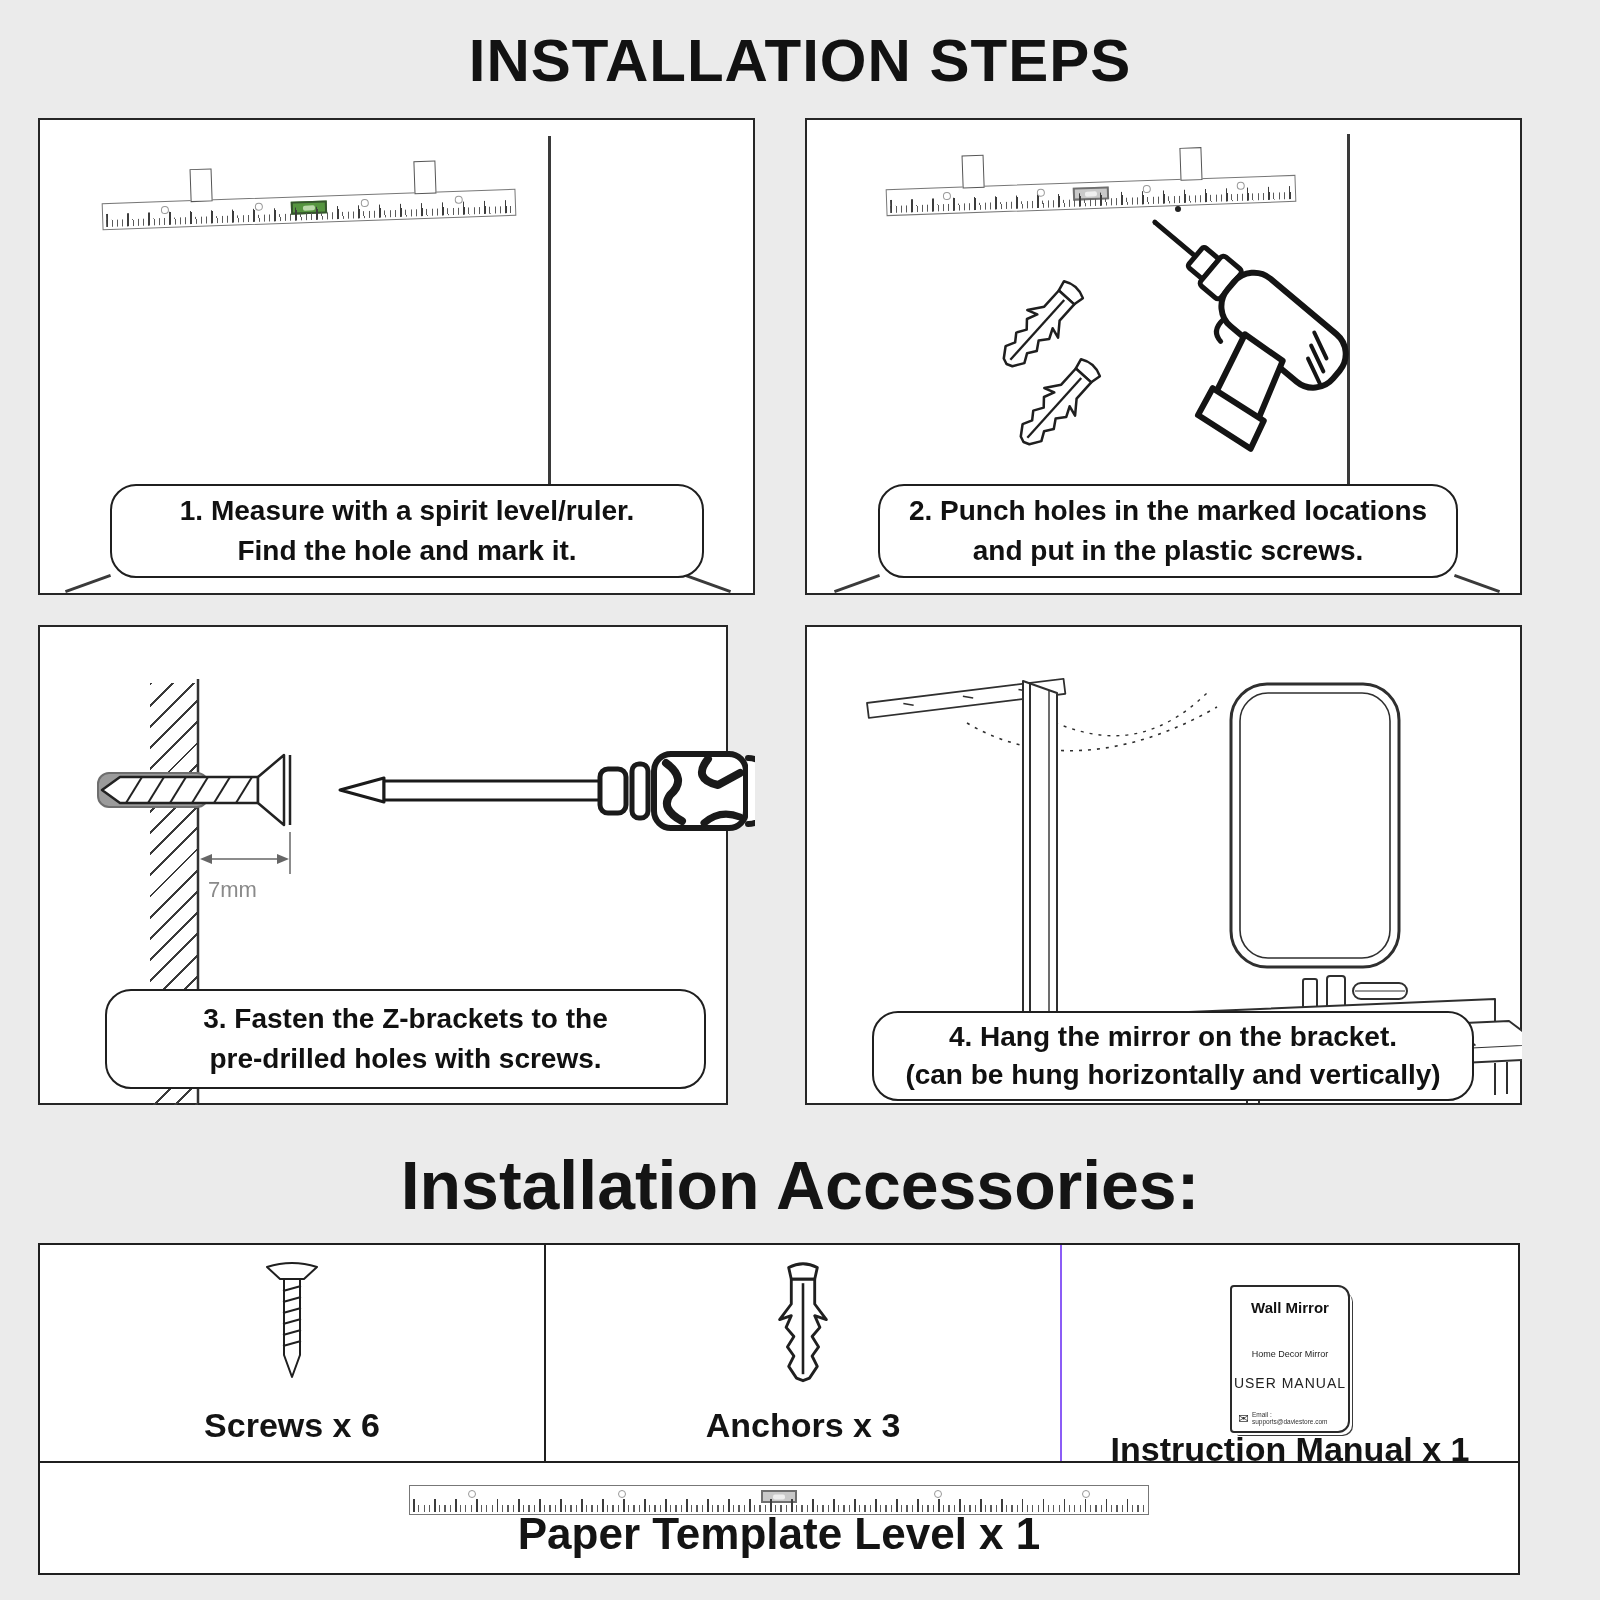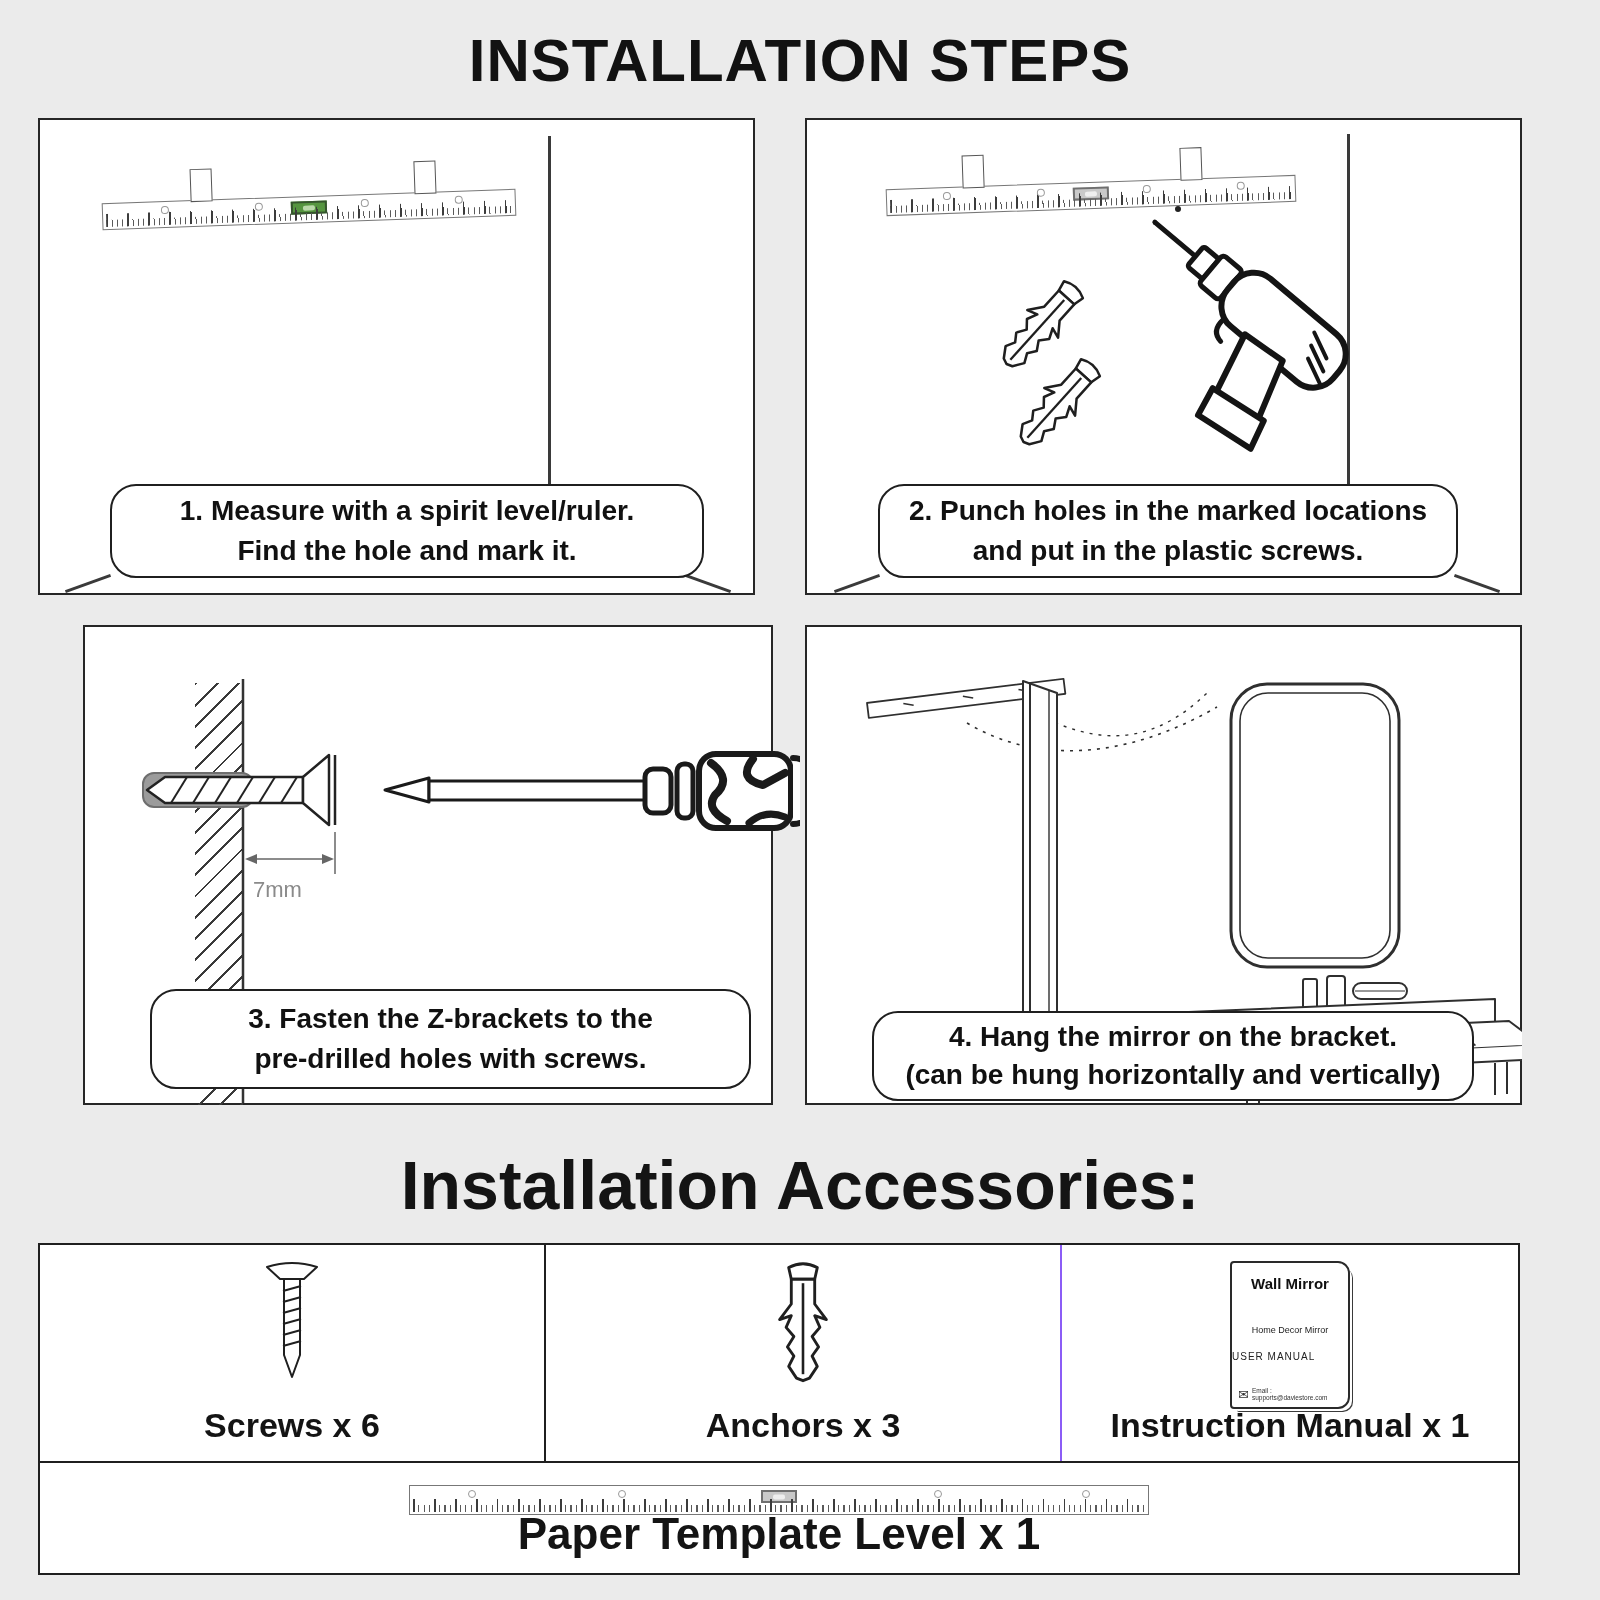--- a/index.html
+++ b/index.html
@@ -6,21 +6,21 @@
   body{width:1600px;height:1600px;background:var(--page-bg,#ebebeb);
        font-family:"Liberation Sans","DejaVu Sans",sans-serif;color:#161616;overflow:hidden;}
   .page{position:absolute;left:0;top:0;width:1600px;height:1600px;}
 
   .main-title{position:absolute;left:0;top:26px;width:1600px;text-align:center;
       font-size:60px;font-weight:800;letter-spacing:1px;color:#121212;}
 
   .panel{position:absolute;background:#fff;border:2px solid #262626;box-sizing:border-box;padding-left:28px;}
   #panel1{left:38px;top:118px;width:717px;height:477px;}
   #panel2{left:805px;top:118px;width:717px;height:477px;}
-  #panel3{left:38px;top:625px;width:690px;height:480px;margin-left:45px;}
+  #panel3{left:38px;top:625px;width:690px;height:480px;}
   #panel4{left:805px;top:625px;width:717px;height:480px;}
 
   .caption{position:absolute;background:#fff;border:2.5px solid #1f1f1f;border-radius:26px;
       display:flex;flex-direction:column;justify-content:center;align-items:center;
       text-align:center;font-size:28px;font-weight:600;line-height:40px;color:#111;z-index:5;}
   .vline{position:absolute;width:3px;background:#3a3a3a;z-index:1;}
   .diag{position:absolute;height:3px;background:#3a3a3a;z-index:1;}
   .diag.l{transform:rotate(-20deg);}
   .diag.r{transform:rotate(20deg);}
 
@@ -52,34 +52,34 @@
   .acc-title{position:absolute;left:0;top:1146px;width:1600px;text-align:center;
       font-size:68px;font-weight:700;color:#141414;}
 
   .acc-table{position:absolute;left:38px;top:1243px;width:1482px;height:332px;
       background:#fff;border:2px solid #1f1f1f;box-sizing:border-box;}
   .acc-row1{position:absolute;left:0;top:0;right:0;height:216px;display:flex;}
   .acc-cell{position:relative;height:100%;display:flex;flex-direction:column;
       align-items:center;justify-content:flex-end;box-sizing:border-box;}
   .acc-cell.c1{width:506px;border-right:2px solid #1f1f1f;}
   .acc-cell.c2{width:516px;border-right:2px solid #8b5cf6;}
-  .acc-cell.c3{flex:1;}
+  .acc-cell.c3{flex:1;margin-top:24px;}
   .acc-label{font-size:34px;font-weight:600;color:#141414;margin-bottom:16px;}
   .acc-icon{position:absolute;top:12px;left:50%;transform:translateX(-50%);}
   .acc-row2{position:absolute;left:0;top:216px;right:0;bottom:0;border-top:2px solid #1f1f1f;}
 
   .manual-card{position:absolute;top:16px;left:50%;transform:translateX(-50%);
       width:120px;height:148px;background:#fff;border:2px solid #2a2a2a;
       border-radius:4px 12px 12px 4px;box-sizing:border-box;
       box-shadow:4px 4px 0 -2px #fff,5px 5px 0 -2px #3a3a3a;}
   .mc-title{position:absolute;top:12px;left:0;width:100%;text-align:center;
       font-size:15px;font-weight:700;color:#111;}
   .mc-line2{position:absolute;top:62px;left:0;width:100%;text-align:center;font-size:9px;color:#222;}
-  .mc-line3{position:absolute;top:88px;left:0;width:100%;text-align:left;
-      font-size:10px;letter-spacing:1px;color:#222;}
+  .mc-line3{position:absolute;top:88px;left:0;width:100%;text-align:center;
+      font-size:14px;letter-spacing:1px;color:#222;}
   .mc-email{position:absolute;bottom:6px;left:6px;right:3px;display:flex;
       align-items:center;gap:3px;font-size:6.5px;color:#333;}
   .mc-email .env{font-size:13px;line-height:13px;}
 
   .tpl-ruler{left:50%;transform:translateX(-50%);top:22px;width:740px;height:30px;}
   .tpl-label{position:absolute;left:0;bottom:14px;width:100%;text-align:center;
       font-size:44px;font-weight:700;color:#141414;margin-top:28px;}
 </style>
 </head>
 <body>

